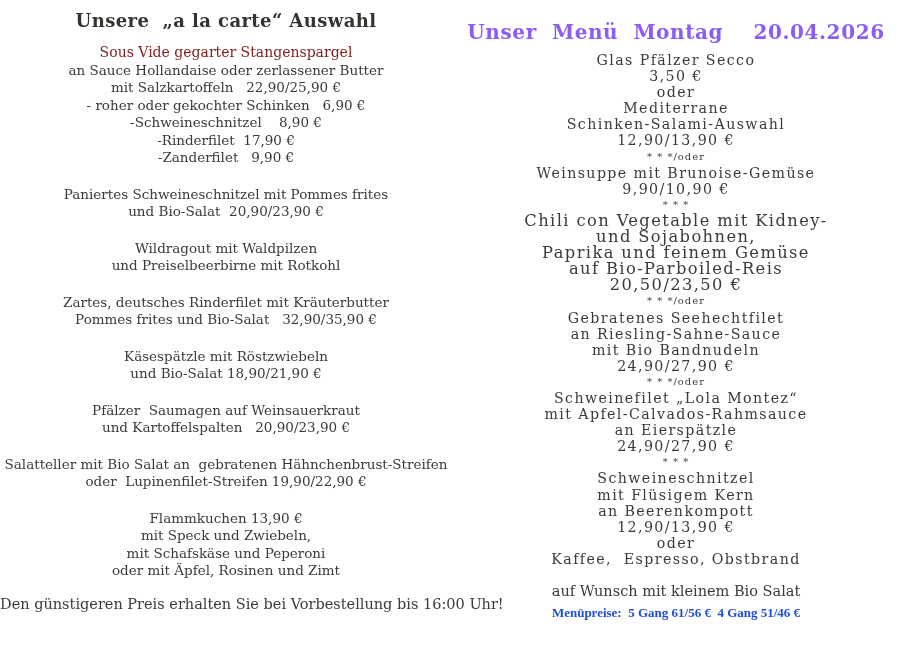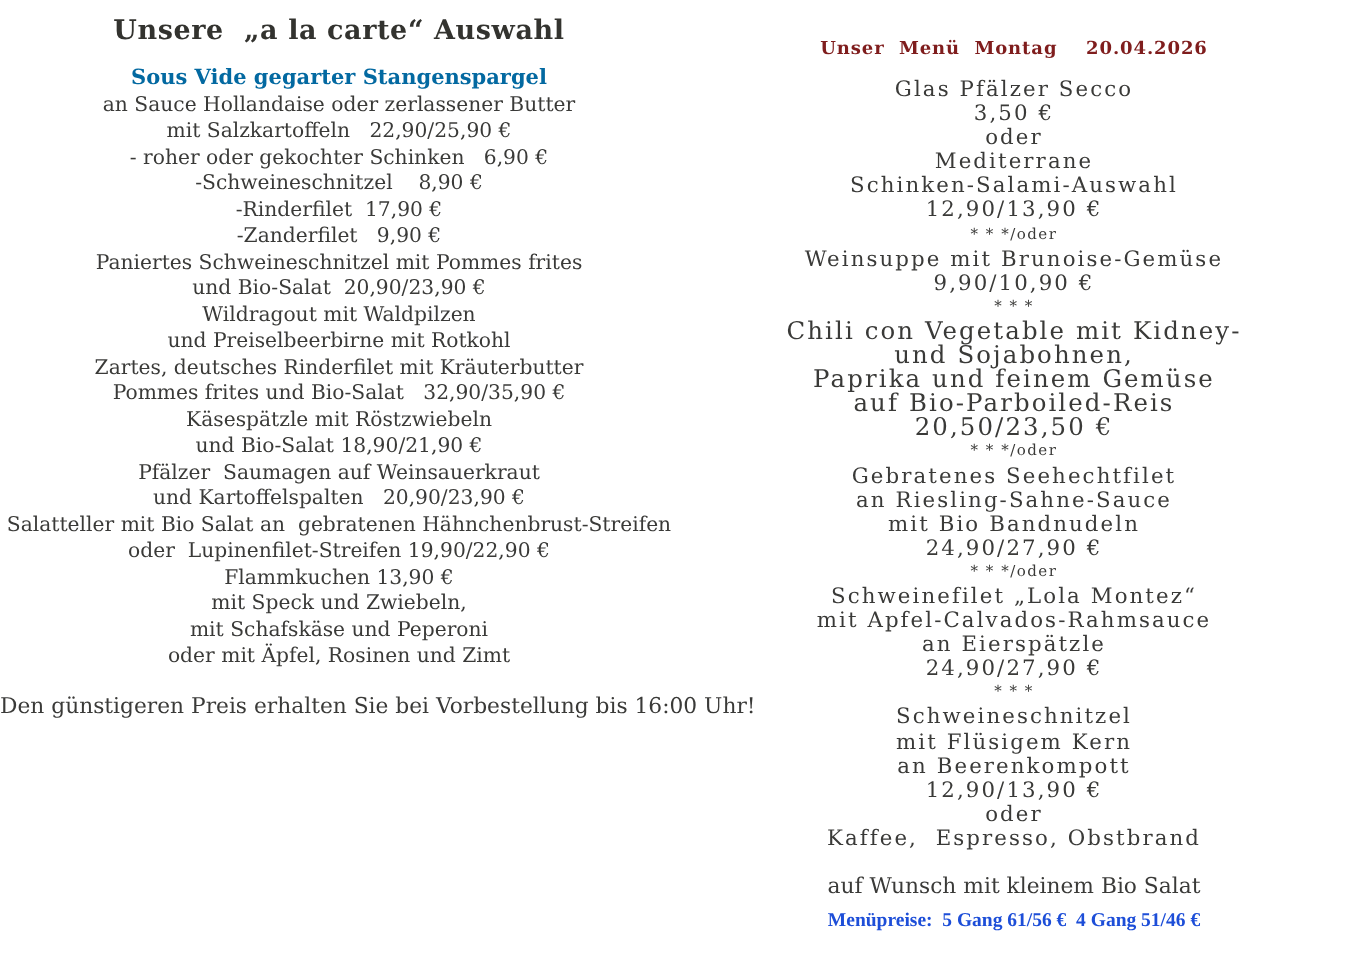--- a/index.html
+++ b/index.html
@@ -13,31 +13,31 @@
   .col { position:absolute; top:0; text-align:center; }
   .col.left  { left:0;   width:452px; }
   .col.right { left:452px; width:448px; }
 
   
   .ltitle {
     margin:10px 0 0 0;
     font-size:18px; font-weight:700; letter-spacing:0.4px;
     line-height:21px; white-space:pre; color:#33332f;
   }
-  .sec { }
+  .sec { margin-top:19px; }
   .sec.first { margin-top:13px; }
   .line { font-size:13.5px; line-height:17.5px; white-space:pre; }
-  .line.bold { font-weight:700; font-size:14px; color:#0369a1; }
+  .line.bold { font-weight:400; font-size:14px; color:#7f1d1d; }
   .lfooter { margin-top:15px; font-size:14.5px; line-height:18px; white-space:pre; }
 
   
   .rtitle {
     margin:22px 0 0 0;
-    font-size:12px; font-weight:700; letter-spacing:0.6px;
-    line-height:20px; white-space:pre; color:#7f1d1d;
+    font-size:20px; font-weight:700; letter-spacing:0.6px;
+    line-height:20px; white-space:pre; color:#8b5cf6;
   }
   .rlines { margin-top:10px; }
   .rline { font-size:14.2px; line-height:16.1px; letter-spacing:1.4px; white-space:pre; }
   .rline.large { font-size:16.3px; letter-spacing:1.4px; }
   .rline.sep { font-size:10px; letter-spacing:1px; }
   .rnote { margin-top:15px; font-size:14.5px; line-height:18px; white-space:pre; }
   .rprice {
     font-family:"Liberation Serif", "DejaVu Serif", serif;
     font-weight:700; font-size:13px; line-height:17px; white-space:pre; color:#1d4ed8;
   }

